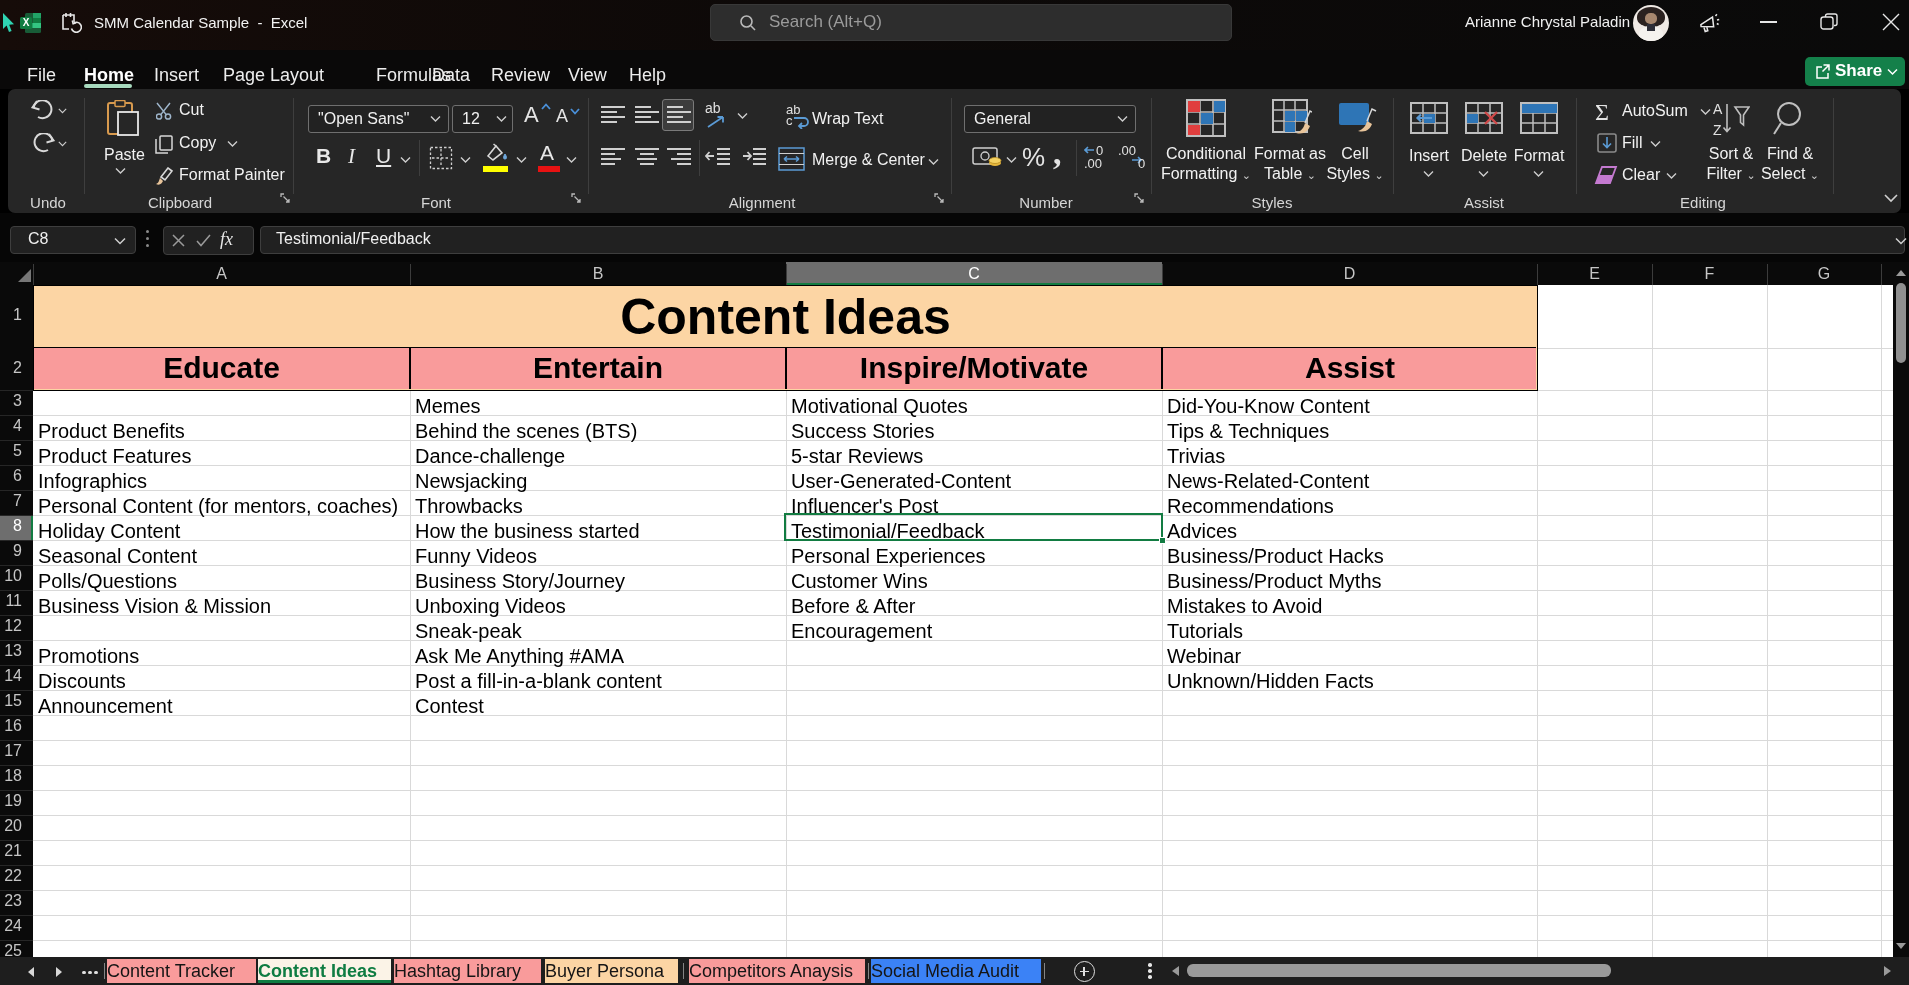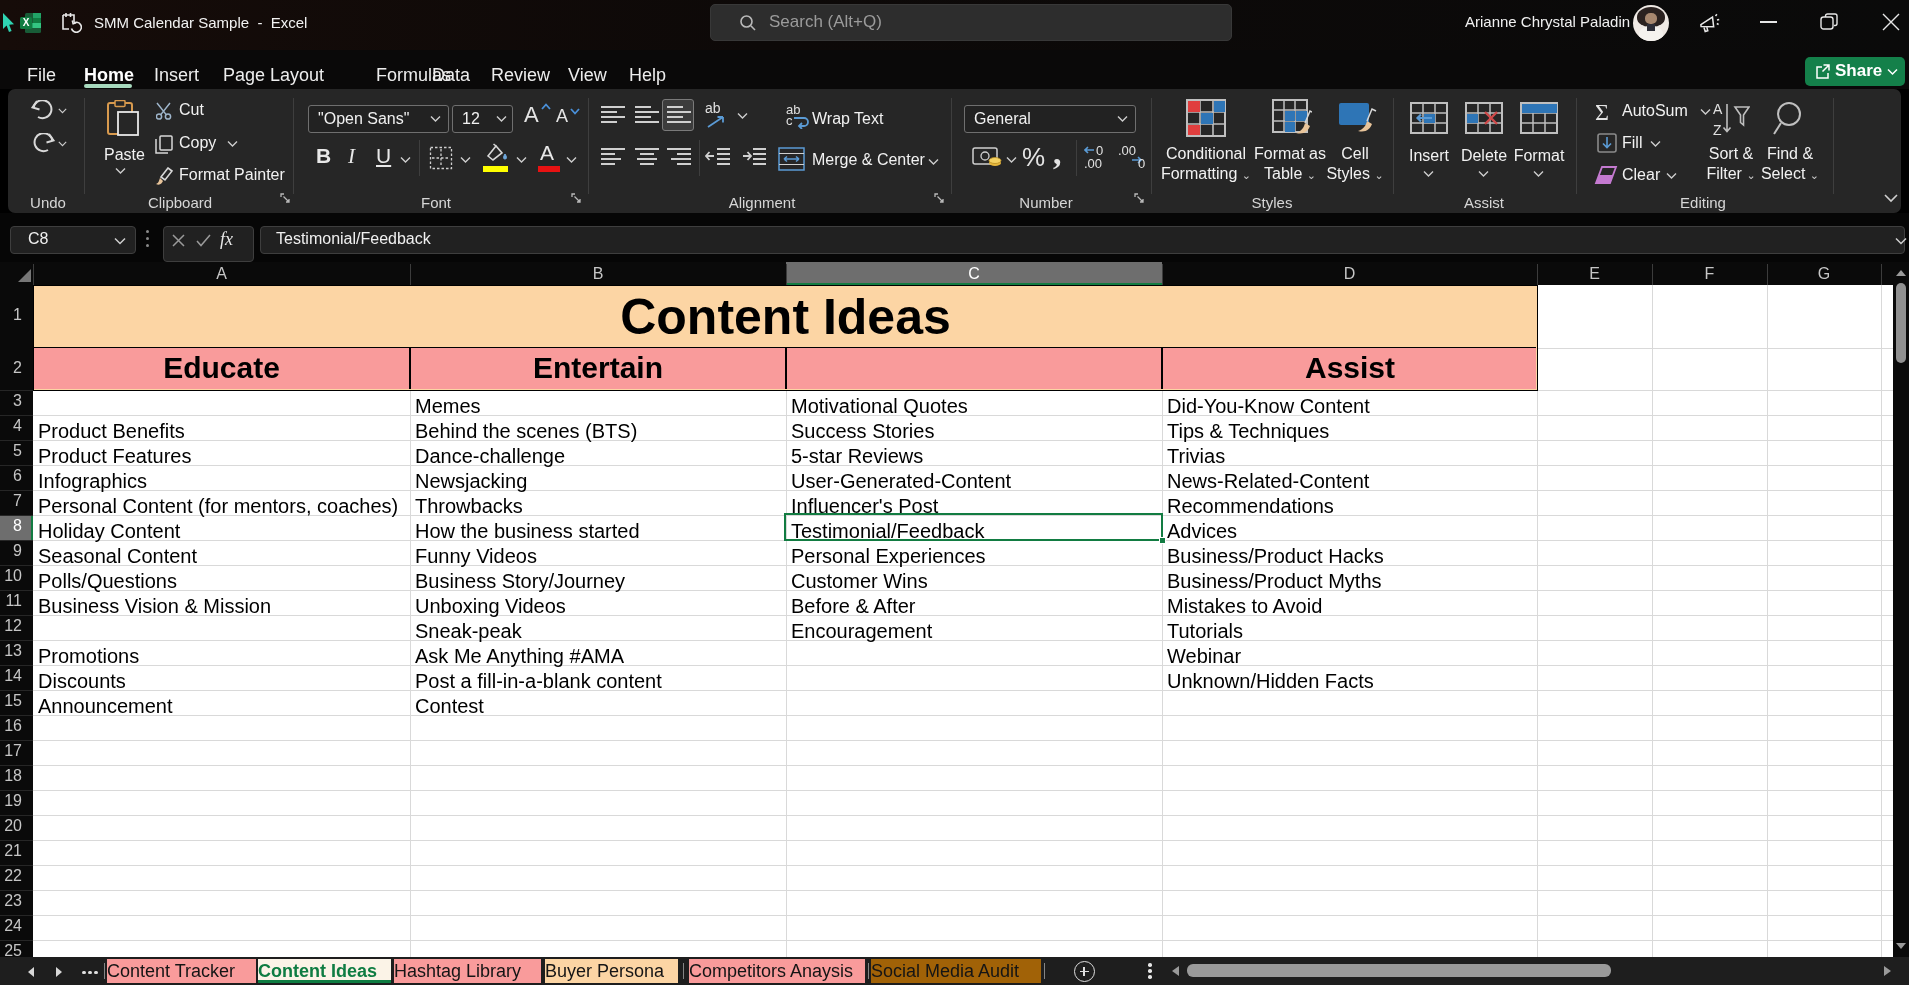--- a/index.html
+++ b/index.html
@@ -426,21 +426,21 @@
 <div id="fbar" class="a">
 <div class="a fbox" style="left:10px;top:13px;width:126px;height:28px">
       <div class="a" style="left:17px;top:3px;font-size:16px;color:#f0f0f0">C8</div>
       <svg class="a" style="left:103px;top:10px" width="12" height="8" viewBox="0 0 12 8" fill="none" stroke="#cfcfcf" stroke-width="1.5">
         <path d="M1 1.5 L6 6.5 L11 1.5"></path>
       </svg>
     </div>
 <div class="a" style="left:146px;top:17px;width:3px;height:3px;background:#8a8a8a;border-radius:50%"></div>
     <div class="a" style="left:146px;top:24px;width:3px;height:3px;background:#8a8a8a;border-radius:50%"></div>
     <div class="a" style="left:146px;top:31px;width:3px;height:3px;background:#8a8a8a;border-radius:50%"></div>
-<div class="a fbox" style="left:163px;top:13px;width:91px;height:36px">
+<div class="a fbox" style="left:163px;top:13px;width:91px;height:29px">
       <svg class="a" style="left:8px;top:7px" width="13" height="13" viewBox="0 0 13 13" stroke="#9a9a9a" stroke-width="1.5">
         <path d="M1 1 L12 12 M12 1 L1 12"></path>
       </svg>
       <svg class="a" style="left:32px;top:7px" width="15" height="13" viewBox="0 0 15 13" fill="none" stroke="#9a9a9a" stroke-width="1.5">
         <path d="M1 7 L5 11.5 L14 1"></path>
       </svg>
       <div class="a" style="left:56px;top:2px;font-size:18px;font-style:italic;color:#e8e8e8;font-family:'Liberation Serif',serif"><i>f</i>x</div>
     </div>
 <div class="a fbox" style="left:260px;top:13px;width:1645px;height:28px">
       <div class="a" style="left:15px;top:3px;font-size:16px;color:#f0f0f0">Testimonial/Feedback</div>
@@ -553,20 +553,21 @@
 <div class="a gh" style="top:655px"></div>
 <div class="a" style="left:0;top:0;width:1505px;height:106px;border:1.5px solid #000;background:#FCD5A4">
       <div class="a" style="left:0;top:61px;width:1502px;height:42px;background:#F99B9B;border-top:1.5px solid #000"></div>
       <div class="a" style="left:375px;top:61px;width:1.5px;height:42px;background:#000"></div>
       <div class="a" style="left:751px;top:61px;width:1.5px;height:42px;background:#000"></div>
       <div class="a" style="left:1127px;top:61px;width:1.5px;height:42px;background:#000"></div>
     </div>
 <div class="a" style="left:0;top:3px;width:1505px;height:58px;font-size:50px;font-weight:bold;text-align:center;color:#000">Content Ideas</div>
 <div class="a" style="left:0px;top:66px;width:377px;font-size:30px;font-weight:bold;text-align:center;color:#000">Educate</div>
 <div class="a" style="left:377px;top:66px;width:376px;font-size:30px;font-weight:bold;text-align:center;color:#000">Entertain</div>
+<div class="a" style="left:753px;top:66px;width:376px;font-size:30px;font-weight:bold;text-align:center;color:#000">Inspire/Motivate</div>
 <div class="a" style="left:1129px;top:66px;width:376px;font-size:30px;font-weight:bold;text-align:center;color:#000">Assist</div>
 <div class="a cell" style="left:382px;top:109px">Memes</div>
 <div class="a cell" style="left:758px;top:109px">Motivational Quotes</div>
 <div class="a cell" style="left:1134px;top:109px">Did-You-Know Content</div>
 <div class="a cell" style="left:5px;top:134px">Product Benefits</div>
 <div class="a cell" style="left:382px;top:134px">Behind the scenes (BTS)</div>
 <div class="a cell" style="left:758px;top:134px">Success Stories</div>
 <div class="a cell" style="left:1134px;top:134px">Tips &amp; Techniques</div>
 <div class="a cell" style="left:5px;top:159px">Product Features</div>
 <div class="a cell" style="left:382px;top:159px">Dance-challenge</div>
@@ -619,21 +620,21 @@
 <div class="a" style="left:28px;top:10px;width:0;height:0;border-top:5px solid transparent;border-bottom:5px solid transparent;border-right:6px solid #d8d8d8"></div>
 <div class="a" style="left:56px;top:10px;width:0;height:0;border-top:5px solid transparent;border-bottom:5px solid transparent;border-left:6px solid #d8d8d8"></div>
 <div class="a" style="left:82px;top:13.5px;width:3.5px;height:3.5px;border-radius:50%;background:#e0e0e0"></div>
 <div class="a" style="left:88px;top:13.5px;width:3.5px;height:3.5px;border-radius:50%;background:#e0e0e0"></div>
 <div class="a" style="left:94px;top:13.5px;width:3.5px;height:3.5px;border-radius:50%;background:#e0e0e0"></div>
 <div class="a tab" style="left:107px;width:149px;background:#F99B9B">Content Tracker</div>
 <div class="a tab" style="left:258px;width:133px;background:#FBF3E7;color:#0e7c42;font-weight:bold;border-bottom:3px solid #0e7c42">Content Ideas</div>
 <div class="a tab" style="left:394px;width:147px;background:#F99B9B">Hashtag Library</div>
 <div class="a tab" style="left:545px;width:133px;background:#FCD5A4">Buyer Persona</div>
 <div class="a tab" style="left:689px;width:176px;background:#F99B9B">Competitors Anaysis</div>
-<div class="a tab" style="left:871px;width:170px;background:#a16207">Social Media Audit</div>
+<div class="a tab" style="left:871px;width:170px;background:#3b82f6">Social Media Audit</div>
 <div class="a tsep" style="left:104px"></div>
 <div class="a tsep" style="left:683px"></div>
 <div class="a tsep" style="left:868px"></div>
 <div class="a tsep" style="left:1044px"></div>
 <div class="a" style="left:1074px;top:4px;width:21px;height:21px;border:1.5px solid #dedede;border-radius:50%">
       <div class="a" style="left:4.5px;top:8.5px;width:9px;height:1.6px;background:#dedede"></div>
       <div class="a" style="left:8.2px;top:4.8px;width:1.6px;height:9px;background:#dedede"></div>
     </div>
 <div class="a" style="left:1148px;top:6px;width:3.5px;height:3.5px;background:#e6e6e6;border-radius:50%"></div>
 <div class="a" style="left:1148px;top:12px;width:3.5px;height:3.5px;background:#e6e6e6;border-radius:50%"></div>

